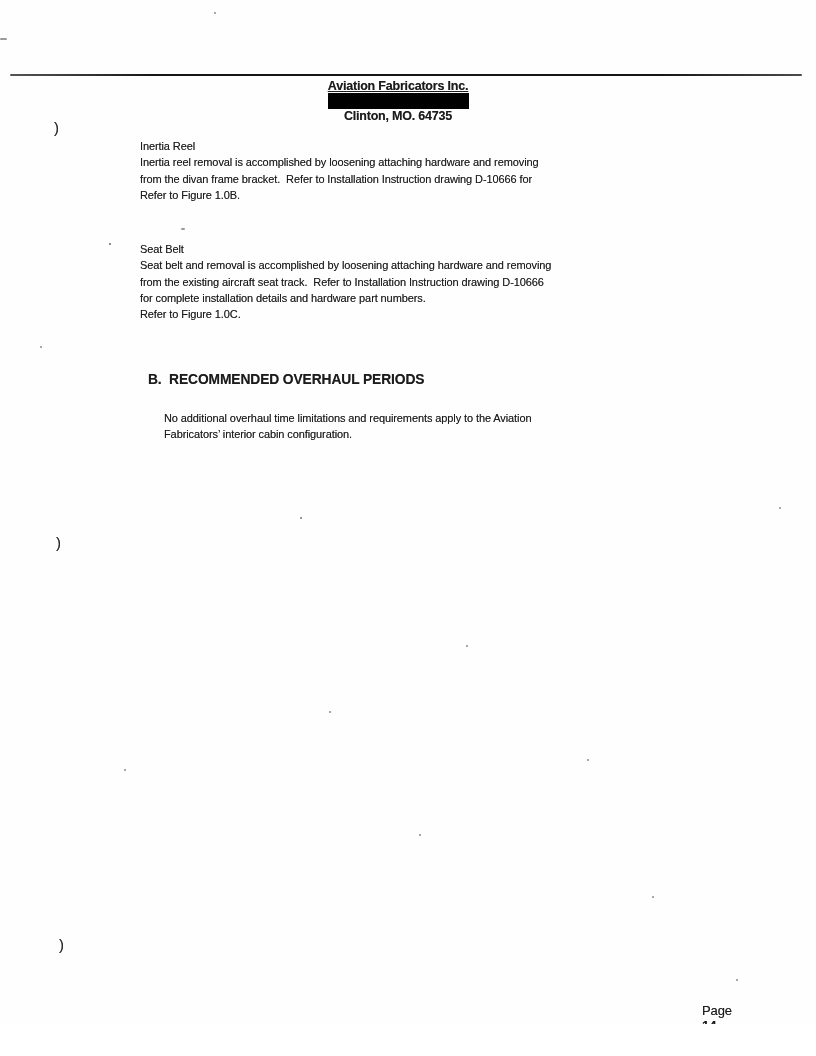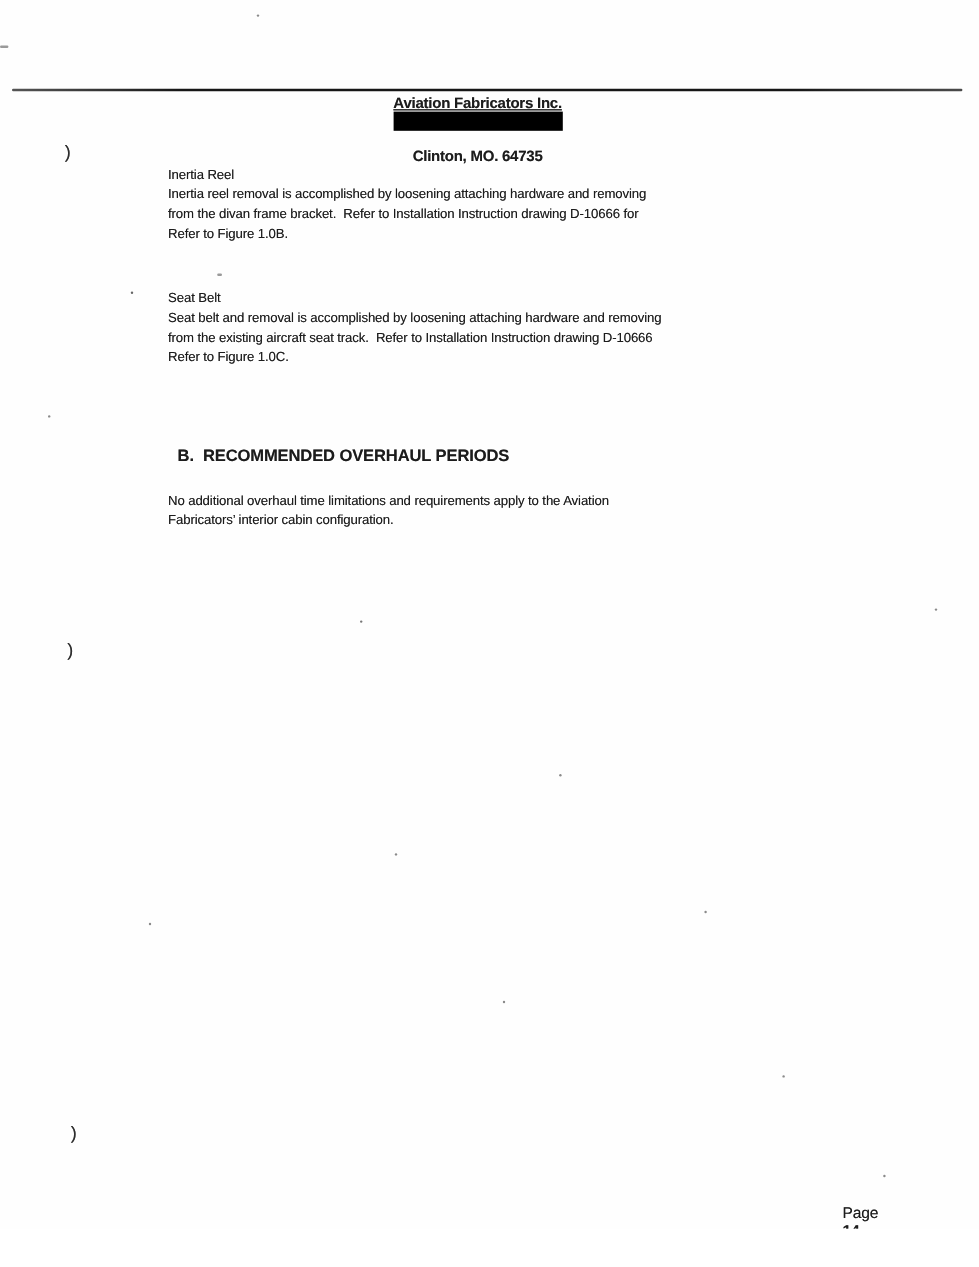--- a/index.html
+++ b/index.html
@@ -31,21 +31,21 @@
     font-size: 12.5px;
     line-height: 14px;
     letter-spacing: -0.2px;
   }
   .company-name { display: block; text-decoration: underline; }
   .redaction-bar {
     width: 141px; height: 16px;
     background: #000;
     margin: 0 auto;
   }
-  .company-city { display: block; margin-top: 14px; }
+  .company-city { display: block; margin-top: 0; }
 
   .header-right {
     position: absolute;
     right: 111px; top: 78px;
     text-align: right;
     font-size: 12.5px;
     line-height: 14.3px;
     letter-spacing: -0.1px;
   }
   .header-right div { white-space: pre; }
@@ -62,21 +62,21 @@
   .para-seatbelt { top: 241px; }
 
   .section-heading {
     position: absolute;
     left: 148px; top: 372px;
     font-size: 13.8px;
     font-weight: bold;
     letter-spacing: -0.1px;
     white-space: pre;
   }
-  .para-overhaul { top: 410px; line-height: 16px; }
+  .para-overhaul { top: 410px; line-height: 16px; margin-left: 24px; }
 
   .footer {
     position: absolute;
     top: 988px; right: 80px;
     font-size: 13px;
     letter-spacing: -0.1px;
     white-space: pre;
   }
   .footer span { display: inline; }
   .footer .w { margin-right: 4px; }
@@ -119,20 +119,21 @@
     <div class="line">Inertia Reel</div>
     <div class="line">Inertia reel removal is accomplished by loosening attaching hardware and removing</div>
     <div class="line">from the divan frame bracket.  Refer to Installation Instruction drawing D-10666 for</div>
     <div class="line">Refer to Figure 1.0B.</div>
   </div>
 
   <div class="para para-seatbelt">
     <div class="line">Seat Belt</div>
     <div class="line">Seat belt and removal is accomplished by loosening attaching hardware and removing</div>
     <div class="line">from the existing aircraft seat track.  Refer to Installation Instruction drawing D-10666</div>
+    <div class="line">for complete installation details and hardware part numbers.</div>
     <div class="line">Refer to Figure 1.0C.</div>
   </div>
 
   <div class="section-heading">B.  RECOMMENDED OVERHAUL PERIODS</div>
 
   <div class="para para-overhaul">
     <div class="line">No additional overhaul time limitations and requirements apply to the Aviation</div>
     <div class="line">Fabricators’ interior cabin configuration.</div>
   </div>
 

